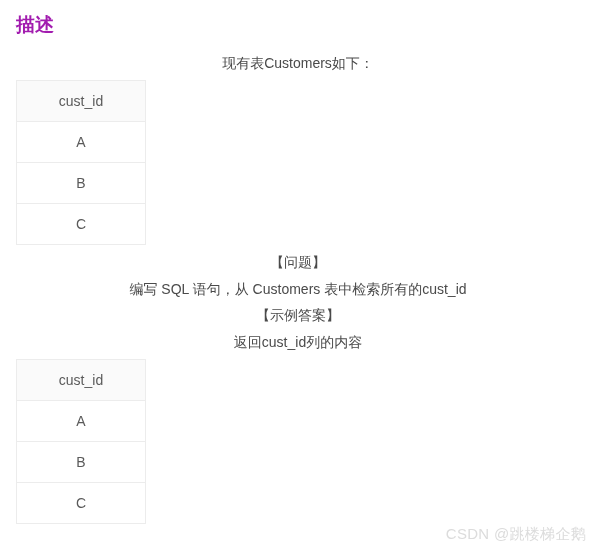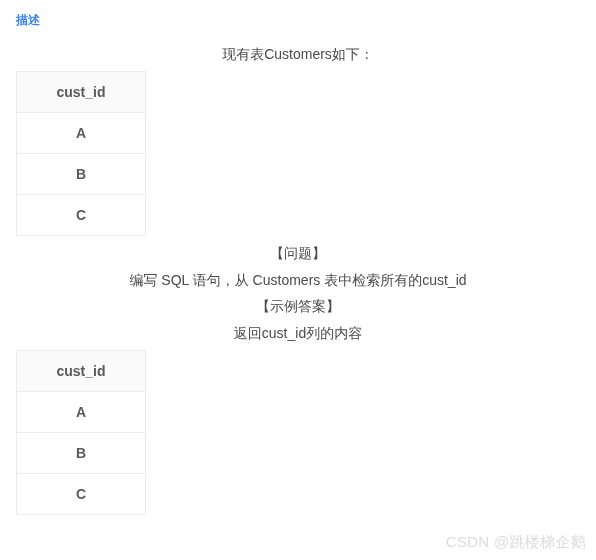--- a/index.html
+++ b/index.html
@@ -11,56 +11,56 @@
       font-family: -apple-system, BlinkMacSystemFont, "Segoe UI", "PingFang SC", "Microsoft YaHei", sans-serif;
       background: #ffffff;
       width: 596px;
       height: 560px;
       padding: 12px 16px;
       position: relative;
       color: #333;
       font-size: 14px;
     }
     .heading {
-      font-size: 12px;
+      font-size: 19px;
       font-weight: bold;
       margin-bottom: 14px;
-      color: #3b82f6;
+      color: #a21caf;
     }
     .line {
       margin: 4px 0;
       color: #4a4a4a;
       line-height: 1.6;
       text-align: center;
     }
     .data-table {
       border-collapse: collapse;
       margin: 6px 0;
       width: 130px;
     }
     .data-table th,
     .data-table td {
       border: 1px solid #ececec;
       padding: 12px 0;
       text-align: center;
       font-size: 14px;
       color: #5a5a5a;
-      font-weight: bold;
+      font-weight: normal;
       margin-left: 34px;
     }
     .data-table th {
       background: #fafafa;
     }
     .data-table td {
       background: #ffffff;
     }
     .watermark {
       position: absolute;
       right: 10px;
-      bottom: 8px;
+      bottom: 16px;
       font-size: 15px;
       color: #dcdcdc;
       font-weight: 400;
       letter-spacing: 0.3px;
     }
   </style>
 </head>
 <body>
 
 <div class="heading">描述</div>

